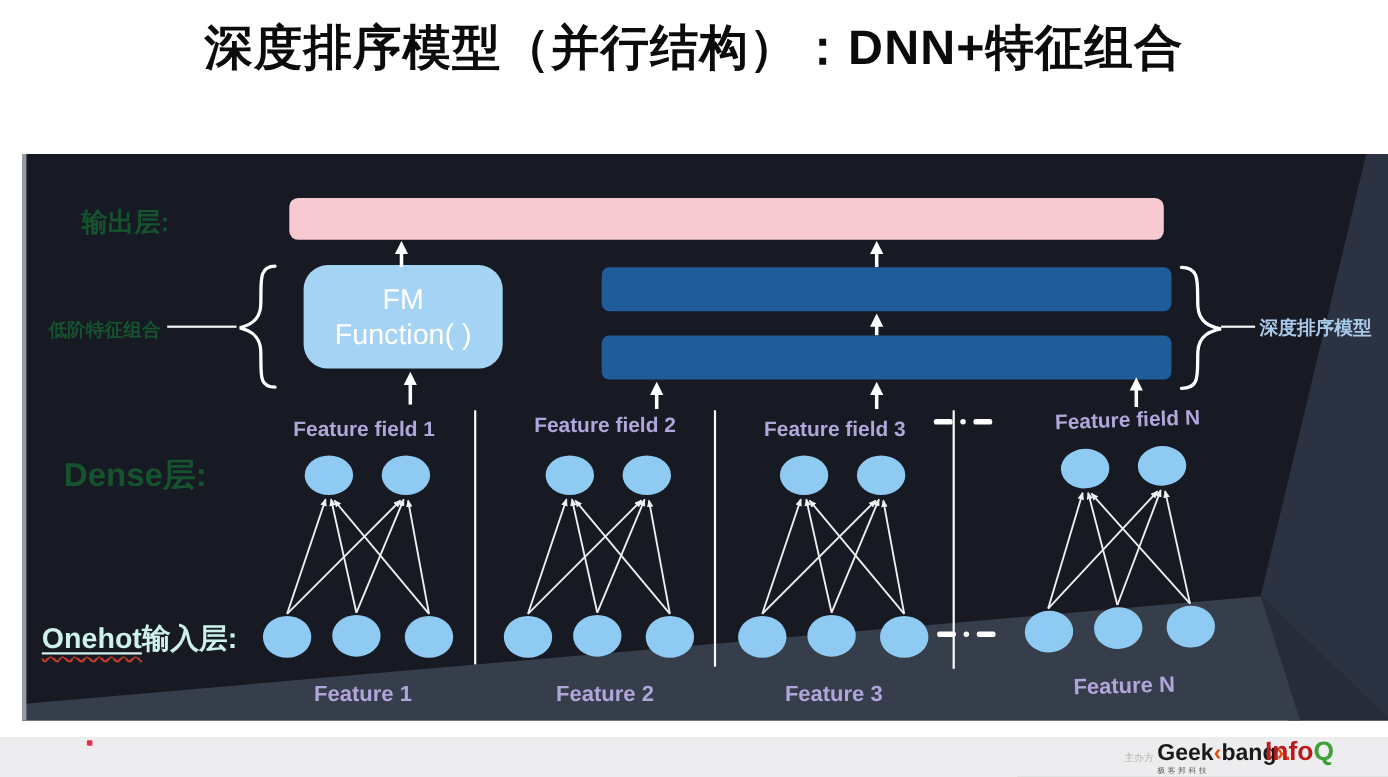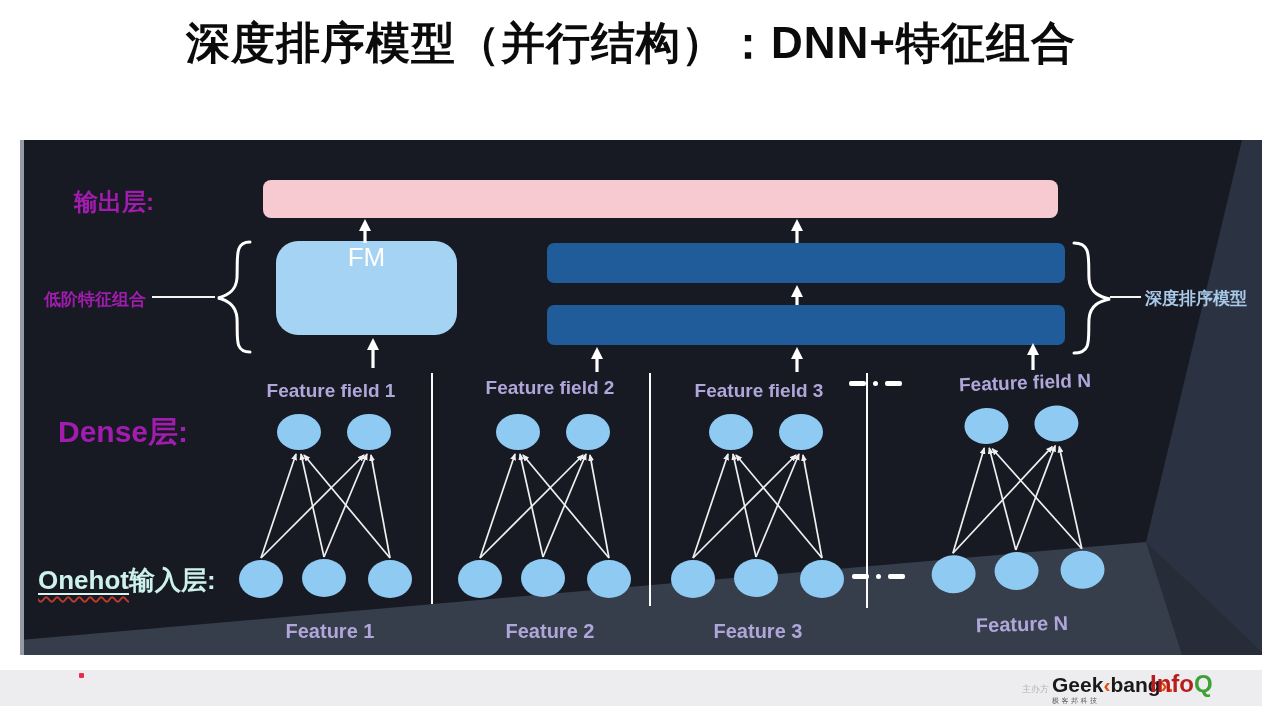--- a/index.html
+++ b/index.html
@@ -11,27 +11,27 @@
     font-weight:600;color:#0b0b0b;letter-spacing:1px;}
 
   
   #panel{left:20px;top:140px;width:1242px;height:515px;background:#171a23;}
   #panel-edge{left:20px;top:140px;width:4px;height:515px;background:#959aa4;}
   #bg3d{left:20px;top:140px;}
 
   
   #output-bar{left:263px;top:180px;width:795px;height:38px;border-radius:8px;background:#f6cad0;}
   #fm-box{left:276px;top:241px;width:181px;height:94px;border-radius:22px;background:#a5d3f4;
-    color:#ffffff;font-size:26px;text-align:center;display:flex;
+    color:#ffffff;font-size:26px;text-align:center;display:flex;flex-direction:column;
     justify-content:center;line-height:1.25;font-weight:400;}
   .hidden-bar{left:547px;width:518px;height:40px;border-radius:7px;background:#1f5c99;}
   #hidden-bar-1{top:243px;} #hidden-bar-2{top:305px;}
 
   
-  .cyan{color:#a21caf;font-weight:600;}
+  .cyan{color:#14532d;font-weight:600;}
   #output-layer-label{left:74px;top:186px;font-size:24px;}
   #low-order-label{left:44px;top:288px;font-size:17px;}
   #high-order-label{left:1145px;top:287px;font-size:17px;color:#a9c9e8;font-weight:600;}
   #dense-layer-label{left:58px;top:412px;font-size:30px;}
   #onehot-layer-label{left:38px;top:563px;font-size:26px;color:#cdf2ec;font-weight:600;}
   .onehot-wavy{text-decoration:underline wavy #c03a2c;text-decoration-thickness:1.5px;text-underline-offset:7px;text-align:center;}
   .onehot-solid{text-decoration:underline solid #d9f4ef;text-decoration-thickness:2px;text-underline-offset:4px;}
 
   .field-label{font-size:19px;color:#b0a6da;font-weight:600;transform:translateX(-50%);white-space:nowrap;}
   .feature-label{font-size:20px;color:#b0a6da;font-weight:600;transform:translateX(-50%);white-space:nowrap;}
@@ -87,20 +87,21 @@
 <svg id="bg3d" class="abs" width="1242" height="515">
   <polygon points="1222,0 1242,0 1242,515 1150,515 1126,402" fill="#2b3342"></polygon>
   <polygon points="1126,402 1242,512 1242,515 1152,515" fill="#262c38"></polygon>
   <polygon points="0,500 1126,402 1162,515 0,515" fill="#363d4b"></polygon>
 </svg>
 <div id="panel-edge" class="abs"></div>
 
 <div id="output-bar" class="abs"></div>
 <div id="fm-box" class="abs">
   <div>FM</div>
+  <div>Function( )</div>
 </div>
 <div id="hidden-bar-1" class="abs hidden-bar"></div>
 <div id="hidden-bar-2" class="abs hidden-bar"></div>
 
 <div id="output-layer-label" class="abs cyan">输出层:</div>
 <div id="low-order-label" class="abs cyan">低阶特征组合</div>
 <div id="dense-layer-label" class="abs cyan">Dense层:</div>
 <div id="onehot-layer-label" class="abs"><span class="onehot-wavy"><span class="onehot-solid">Onehot</span></span><span>输入层:</span></div>
 <div id="high-order-label" class="abs">深度排序模型</div>
 

